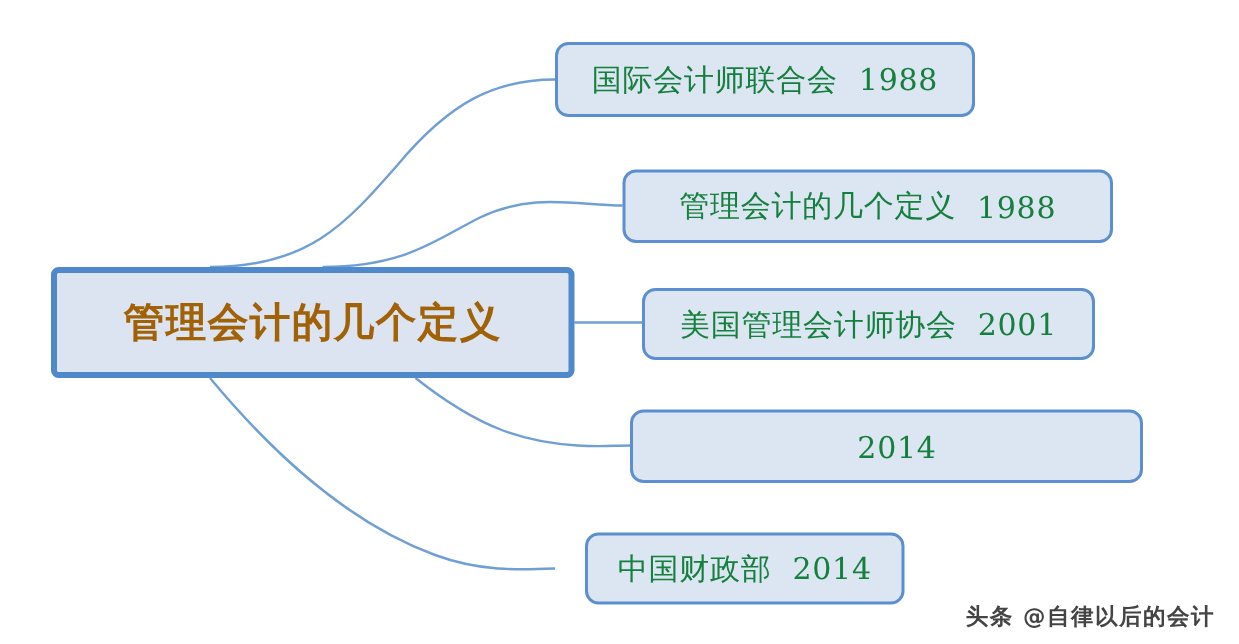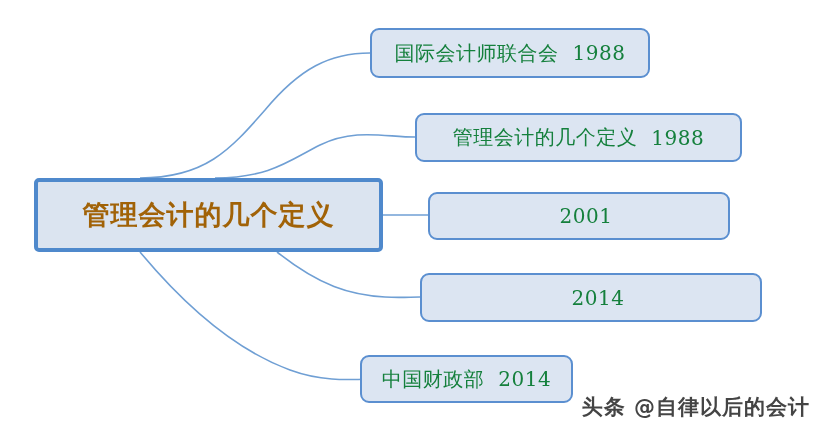--- a/index.html
+++ b/index.html
@@ -58,21 +58,21 @@
     display: inline-block;
     margin-left: 14px;
     font-family: "DejaVu Serif", "Liberation Serif", serif;
     font-size: 20px;
     text-align: right;
   }
   #watermark {
     position: absolute;
     right: 16px;
     bottom: 8px;
-    font-size: 21px;
+    font-size: 15px;
     font-weight: bold;
     color: #2b2b2b;
     letter-spacing: 1px;
     opacity: 0.88;
     white-space: nowrap;
   }
 </style>
 </head>
 <body>
 
@@ -94,27 +94,28 @@
     <span class="label-text">国际会计师联合会</span>
     <span class="year-text">1988</span>
   </div>
 
   <div class="node node-branch" style="left:415px; top:113px; width:327px; height:49px;">
     <span class="label-text">管理会计的几个定义</span>
     <span class="year-text">1988</span>
   </div>
 
   <div class="node node-branch" style="left:428px; top:192px; width:302px; height:48px;">
+    <span class="label-text">美国管理会计师协会</span>
     <span class="year-text">2001</span>
   </div>
 
   <div class="node node-branch" style="left:420px; top:273px; width:342px; height:49px;">
     <span class="year-text">2014</span>
   </div>
 
-  <div class="node node-branch" style="left:360px; top:355px; width:213px; height:48px;">
+  <div class="node node-branch" style="left:390px; top:355px; width:213px; height:48px;">
     <span class="label-text">中国财政部</span>
     <span class="year-text">2014</span>
   </div>
 
   <div id="watermark">头条 @自律以后的会计</div>
 
 </div>
 
 </body></html>

